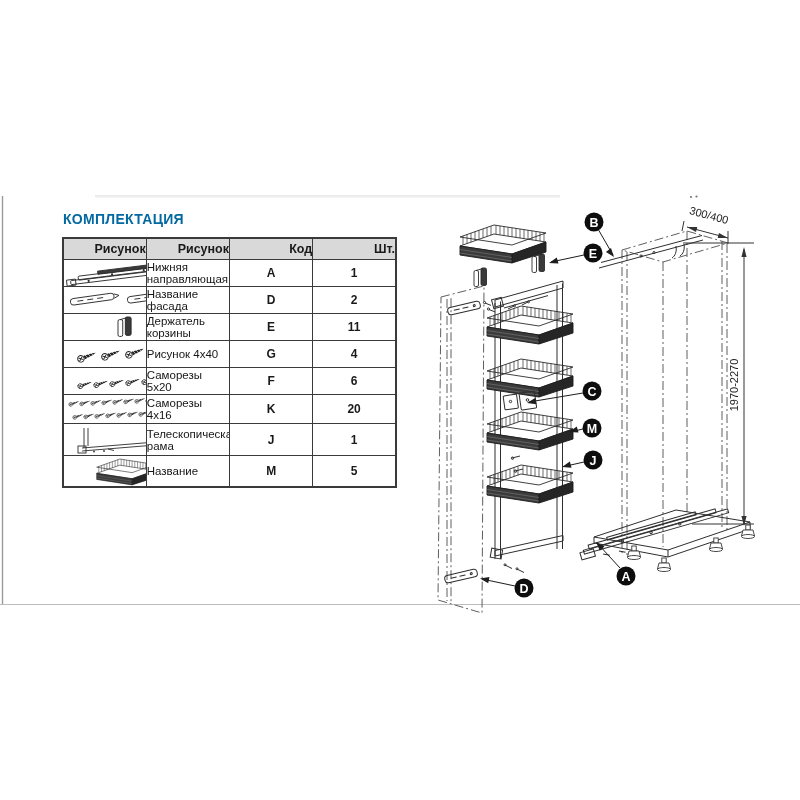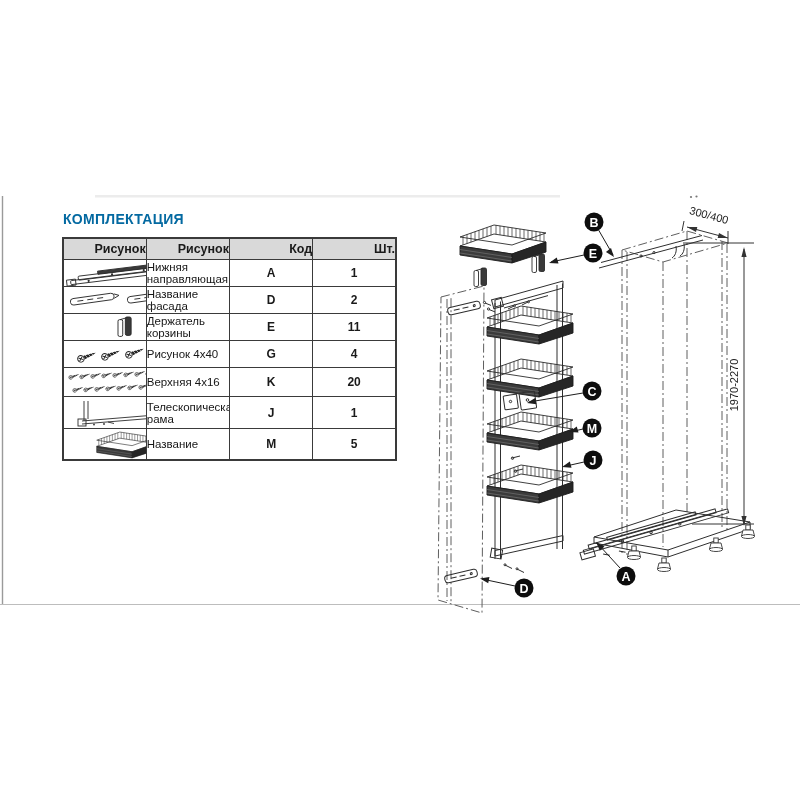--- a/index.html
+++ b/index.html
@@ -146,20 +146,35 @@
             <use href="#scr" transform="translate(62,15) rotate(-22) scale(1.05)"></use>
             <use href="#scr" transform="translate(86,13) rotate(-22) scale(1.05)"></use>
           </svg>
         </td>
         <td class="nm">Рисунок 4x40</td>
         <td class="cd">G</td>
         <td class="qt">4</td>
       </tr>
       <tr>
         <td class="pic">
+          <svg width="122" height="26" viewBox="0 0 122 26">
+            <use href="#scr" transform="translate(14,19) rotate(-20) scale(0.8)"></use>
+            <use href="#scr" transform="translate(30,18) rotate(-20) scale(0.8)"></use>
+            <use href="#scr" transform="translate(46,17) rotate(-20) scale(0.8)"></use>
+            <use href="#scr" transform="translate(62,16) rotate(-20) scale(0.8)"></use>
+            <use href="#scr" transform="translate(78,15) rotate(-20) scale(0.8)"></use>
+            <use href="#scr" transform="translate(94,14) rotate(-20) scale(0.8)"></use>
+          </svg>
+        </td>
+        <td class="nm">Саморезы 5x20</td>
+        <td class="cd">F</td>
+        <td class="qt">6</td>
+      </tr>
+      <tr>
+        <td class="pic">
           <svg width="122" height="28" viewBox="0 0 122 28">
             <use href="#scr" transform="translate(5,10) rotate(-20) scale(0.6)"></use>
               <use href="#scr" transform="translate(16,9.5) rotate(-20) scale(0.6)"></use>
               <use href="#scr" transform="translate(27,9) rotate(-20) scale(0.6)"></use>
               <use href="#scr" transform="translate(38,8.5) rotate(-20) scale(0.6)"></use>
               <use href="#scr" transform="translate(49,8) rotate(-20) scale(0.6)"></use>
               <use href="#scr" transform="translate(60,7.5) rotate(-20) scale(0.6)"></use>
               <use href="#scr" transform="translate(71,7) rotate(-20) scale(0.6)"></use>
               <use href="#scr" transform="translate(82,6.5) rotate(-20) scale(0.6)"></use>
               <use href="#scr" transform="translate(93,6) rotate(-20) scale(0.6)"></use>
@@ -169,21 +184,21 @@
               <use href="#scr" transform="translate(31,22) rotate(-20) scale(0.6)"></use>
               <use href="#scr" transform="translate(42,21.5) rotate(-20) scale(0.6)"></use>
               <use href="#scr" transform="translate(53,21) rotate(-20) scale(0.6)"></use>
               <use href="#scr" transform="translate(64,20.5) rotate(-20) scale(0.6)"></use>
               <use href="#scr" transform="translate(75,20) rotate(-20) scale(0.6)"></use>
               <use href="#scr" transform="translate(86,19.5) rotate(-20) scale(0.6)"></use>
               <use href="#scr" transform="translate(97,19) rotate(-20) scale(0.6)"></use>
               <use href="#scr" transform="translate(108,18.5) rotate(-20) scale(0.6)"></use>
           </svg>
         </td>
-        <td class="nm">Верхняя 4x16</td>
+        <td class="nm">Саморезы 4x16</td>
         <td class="cd">K</td>
         <td class="qt">20</td>
       </tr>
       <tr class="tall1">
         <td class="pic">
           <svg width="122" height="30" viewBox="0 0 122 30">
             <g class="ico" stroke-width="0.9">
               <path d="M20,3 V23 M24,3 V21"></path>
               <path d="M92,3 V15 M96,3 V15"></path>
               <path d="M18,23 L104,16 M18,26 L104,19 M104,16 V19"></path>

